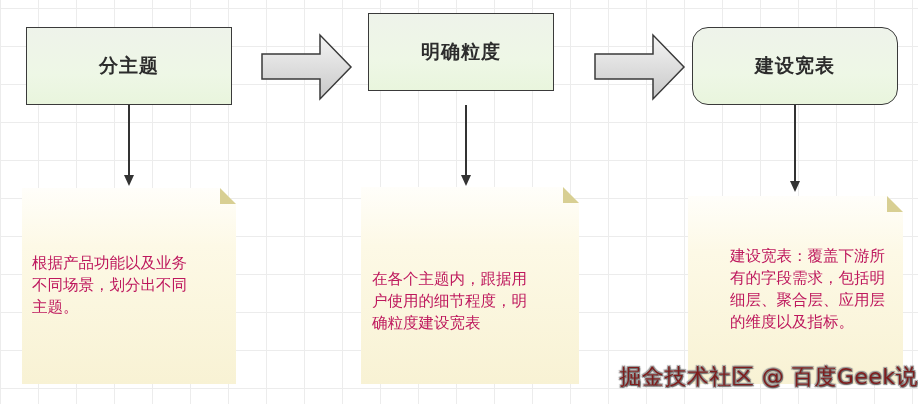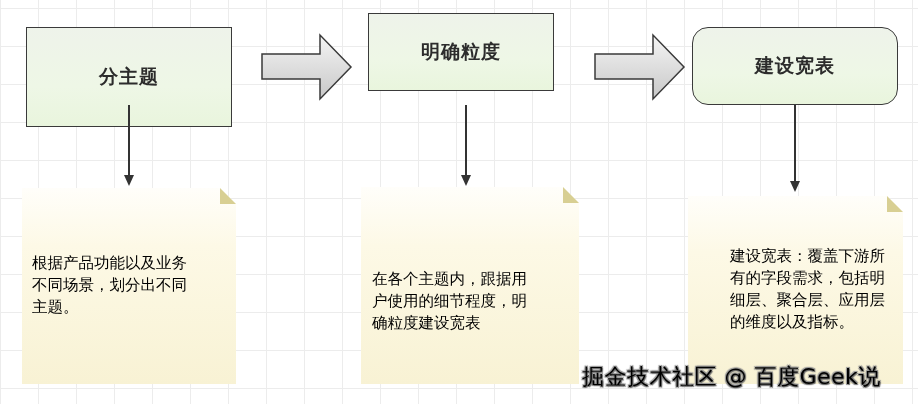--- a/index.html
+++ b/index.html
@@ -33,34 +33,35 @@
     position:absolute; box-sizing:border-box;
     background: linear-gradient(to bottom, #fffefa 0%, #fdf9e6 30%, #f8f2d4 100%);
     clip-path: polygon(0 0, calc(100% - 16px) 0, 100% 16px, 100% 100%, 0 100%);
   }
   .fold {
     position:absolute; width:0; height:0;
     border-style:solid; border-width:0 16px 16px 0;
     border-color: transparent transparent #d8cf93 transparent;
   }
   .note-text {
-    position:absolute; font-size:15.5px; line-height:22px; color:#000000;
+    position:absolute; font-size:15.5px; line-height:22px; color:#be185d;
     white-space:pre-line;
   }
   .big-arrow { position:absolute; }
   .watermark {
     position:absolute; left:582px; right:0; top:362px;
-    font-size:22px; color:#000000; letter-spacing:0.5px;
+    font-size:22px; color:#7f1d1d; letter-spacing:0.5px;
     text-shadow: 1px 1px 1px #666, -1px -1px 1px #999, 1px -1px 1px #888, -1px 1px 1px #888;
+    text-align: right;
   }
 </style>
 </head>
 <body>
 
-<div class="box" style="left:26px; top:27px; width:206px; height:100px;">
+<div class="box" style="left:26px; top:27px; width:206px; height:78px;">
   <span>分主题</span>
 </div>
 <div class="box" style="left:368px; top:13px; width:186px; height:78px;">
   <span>明确粒度</span>
 </div>
 <div class="box" style="left:692px; top:27px; width:206px; height:78px;border-radius:16px;">
   <span>建设宽表</span>
 </div>
 
 <svg class="big-arrow" style="left:260px; top:33px;" width="94" height="68" viewBox="0 0 94 68">

